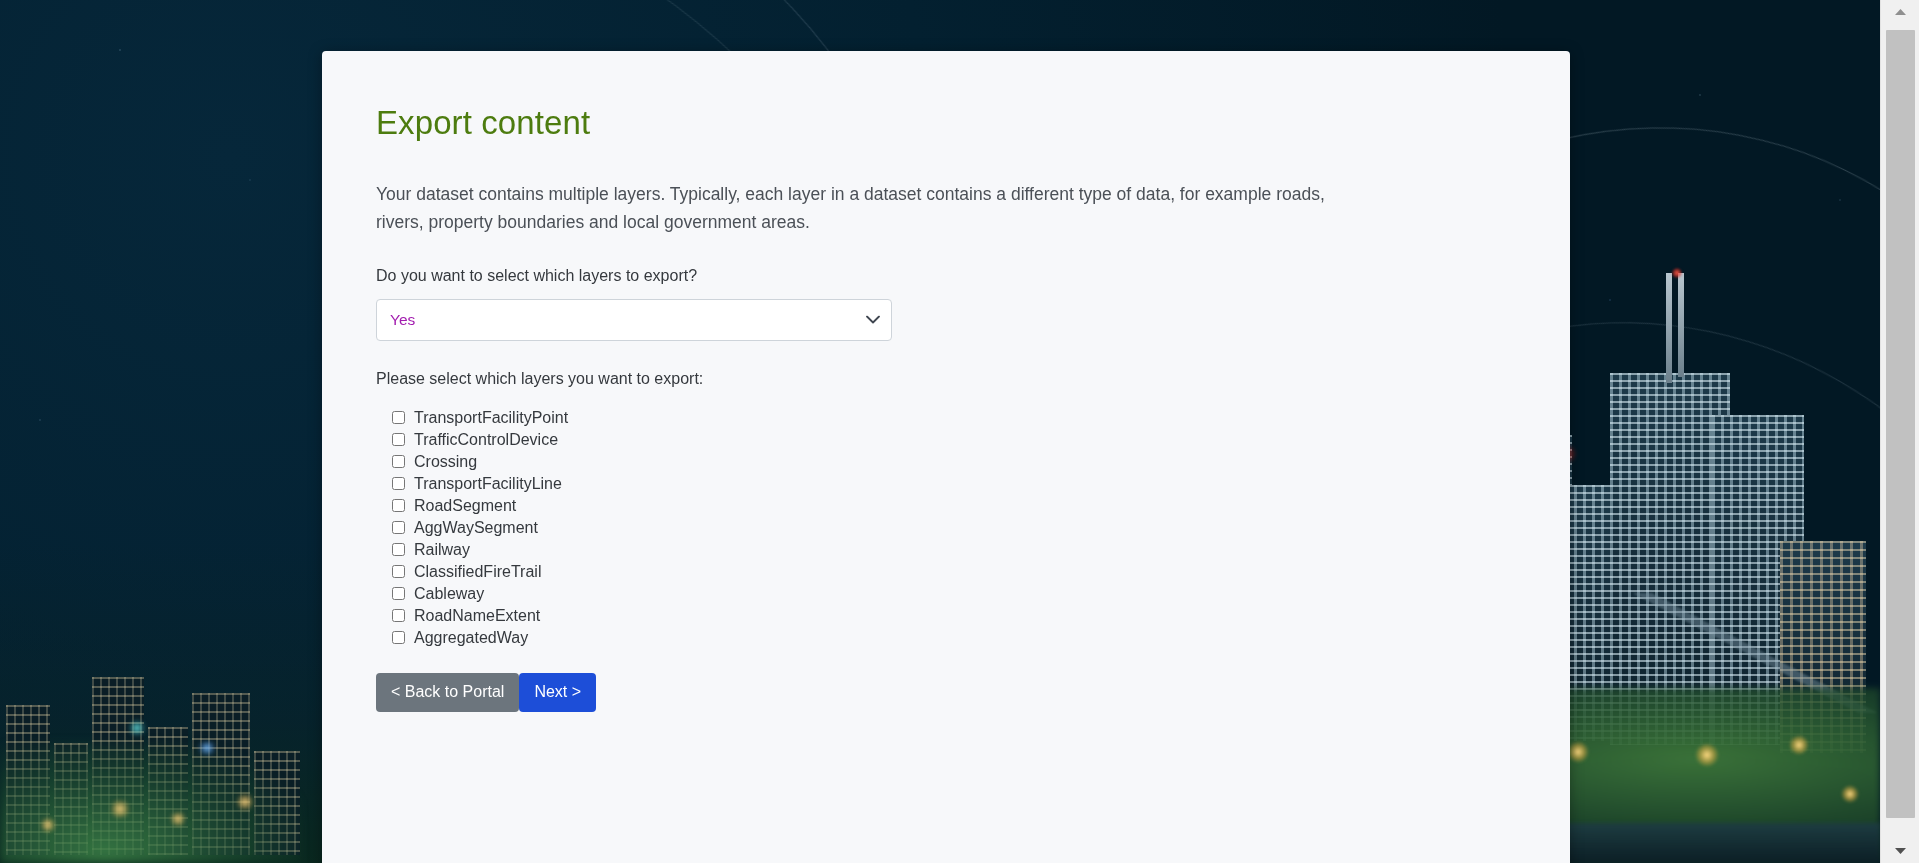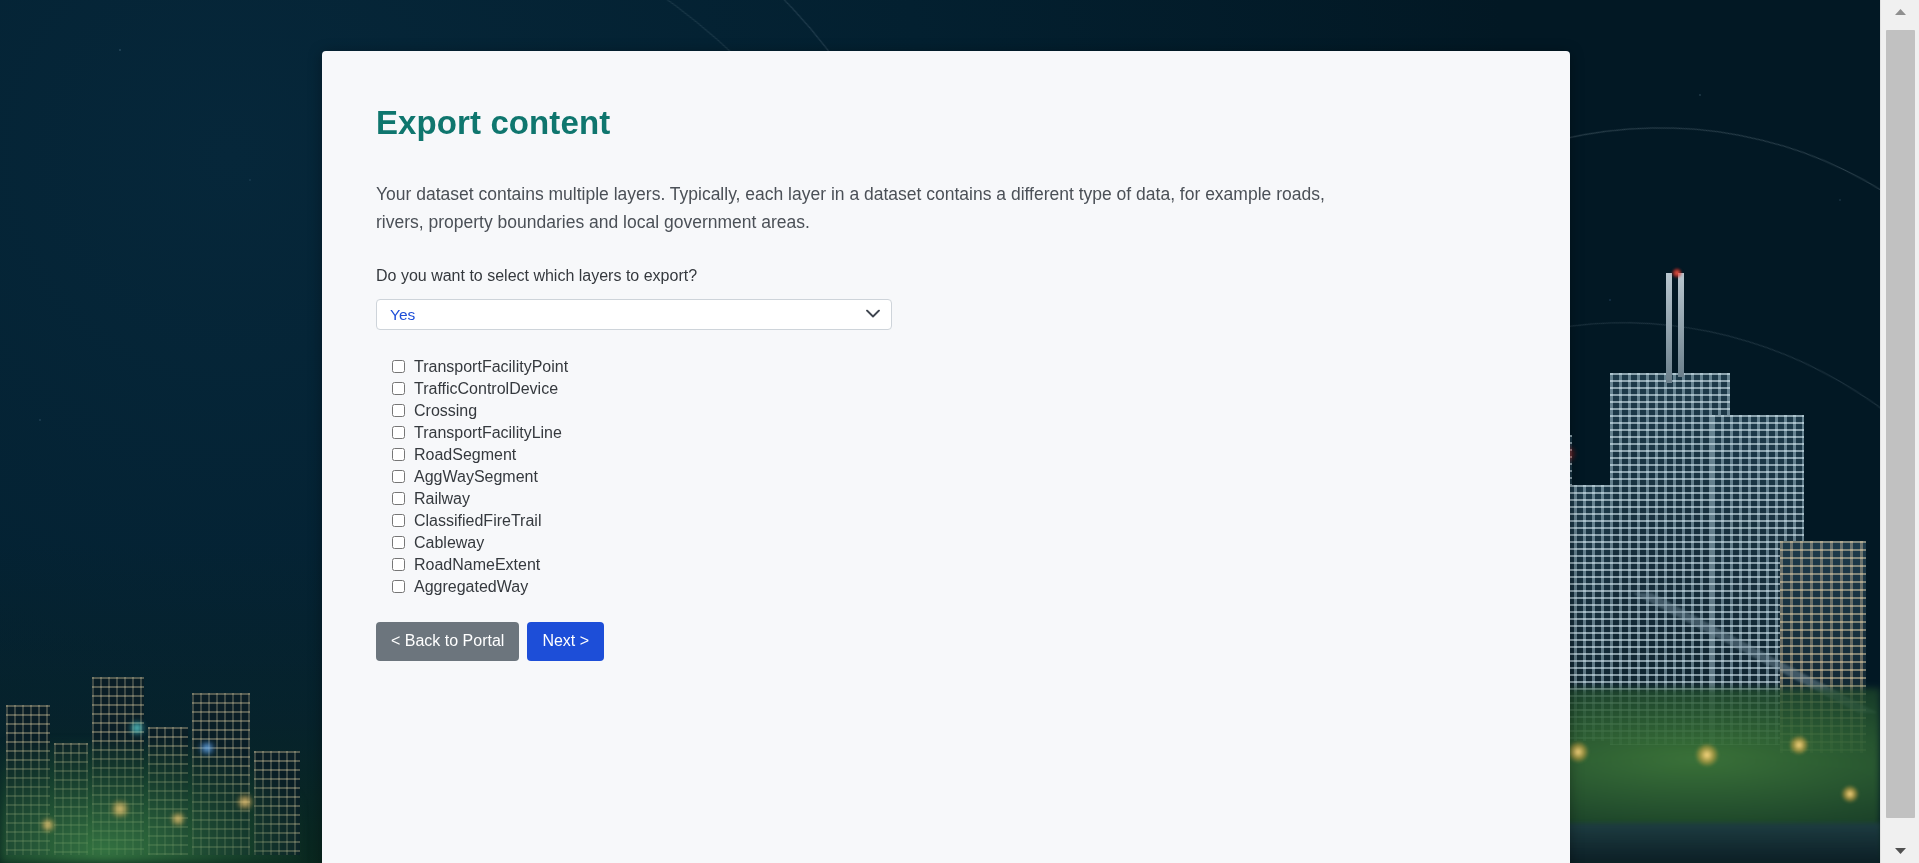--- a/index.html
+++ b/index.html
@@ -168,22 +168,22 @@
     overflow: hidden;
   }
   .card-inner {
     padding: 52px 56px 0 54px;
   }
 
   h1.page-title {
     margin: 0 0 37px 0;
     font-size: 33px;
     line-height: 1.2;
-    font-weight: 700;
-    color: #0f766e;
+    font-weight: 400;
+    color: #4d7c0f;
     letter-spacing: .1px;
   }
   p.intro {
     margin: 0 0 28px 0;
     font-size: 17.5px;
     line-height: 1.6;
     color: #4b5057;
     max-width: 960px;
     font-weight: 400;
   }
@@ -196,25 +196,25 @@
 
   .select-wrap {
     position: relative;
     width: 516px;
     margin: 0 0 26px 0;
   }
   select.layer-select {
     appearance: none;
     -webkit-appearance: none;
     width: 100%;
-    height: 31px;
+    height: 42px;
     padding: 0 32px 0 13px;
     font-family: "Liberation Sans", sans-serif;
     font-size: 15.5px;
-    color: #1d4ed8;
+    color: #a21caf;
     background: #ffffff;
     border: 1px solid #ced4da;
     border-radius: 4px;
     outline: none;
   }
   .select-chevron {
     position: absolute;
     right: 12px;
     top: 50%;
     transform: translateY(-50%);
@@ -249,21 +249,20 @@
   }
   ul.layer-list li label {
     font-size: 16px;
     color: #35393e;
     line-height: 22px;
     cursor: pointer;
   }
 
   .button-row {
     display: flex;
-    gap: 8px;
     padding-left: 0;
     margin-top: 20px;
   }
   button.btn {
     font-family: "Liberation Sans", sans-serif;
     font-size: 16px;
     line-height: 1;
     border: none;
     border-radius: 4px;
     cursor: pointer;
@@ -371,20 +370,21 @@
         <option>Yes</option>
         <option>No</option>
       </select>
       <span class="select-chevron">
         <svg width="14" height="9" viewBox="0 0 14 9" xmlns="http://www.w3.org/2000/svg">
           <path d="M1 1 L7 7 L13 1" fill="none" stroke="#3f4650" stroke-width="1.8" stroke-linecap="round" stroke-linejoin="round"></path>
         </svg>
       </span>
     </div>
 
+    <p class="list-label">Please select which layers you want to export:</p>
 
     <ul class="layer-list">
       <li>
         <input type="checkbox" id="lay0" style="">
         <label for="lay0">TransportFacilityPoint</label>
       </li>
       <li>
         <input type="checkbox" id="lay1" style="">
         <label for="lay1">TrafficControlDevice</label>
       </li>

